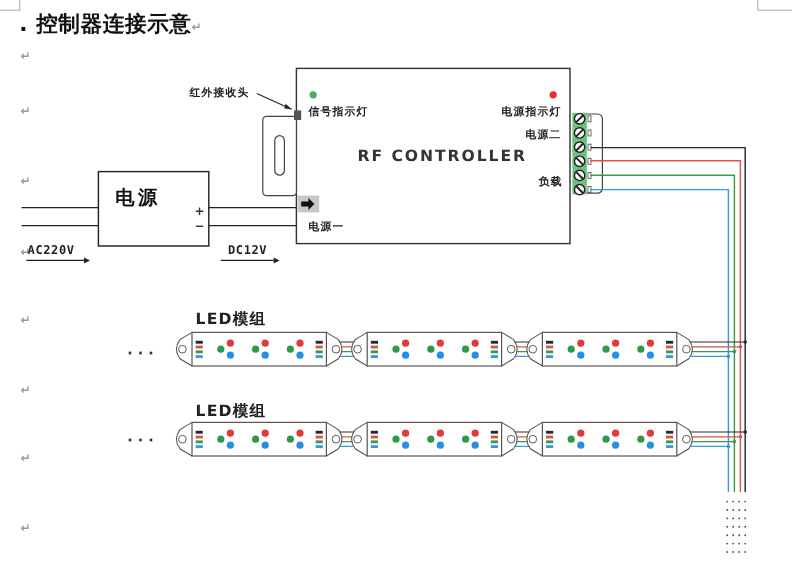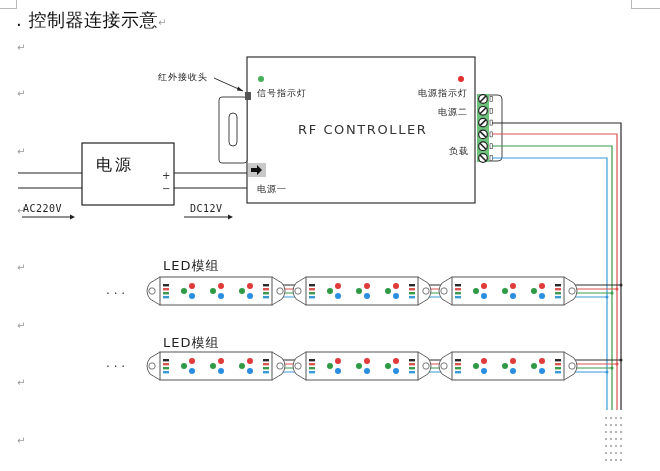--- a/index.html
+++ b/index.html
@@ -1,18 +1,18 @@
 <!DOCTYPE html>
 <html><head>
 <meta charset="utf-8">
 <style>
   html, body { margin: 0; padding: 0; background: #ffffff; }
   body { width: 660px; height: 471px; position: relative; overflow: hidden;
          font-family: "DejaVu Sans", sans-serif; }
-  .page { position: absolute; left: 0; top: 0; width: 560px; height: 471px; }
+  .page { position: absolute; left: 0; top: 0; width: 560px; height: 471px; font-weight: bold; }
   .corner-mark { position: absolute; border-color: #b8b8b8; border-style: solid; width: 16px; height: 10px; }
   .corner-tl { left: 0; top: -2px; border-width: 0 1px 1px 0; }
   .corner-tr { left: 631px; top: -2px; border-width: 0 0 1px 1px; width: 29px; }
   .title { position: absolute; left: 16px; top: 8px; font-size: 18px; color: #111;
            font-family: "DejaVu Sans", sans-serif; letter-spacing: 0.5px; }
   .pilcrow { color: #9a9a9a; font-size: 10px; }
   .para-mark { position: absolute; left: 17px; font-size: 10px; color: #9a9a9a; }
   svg text { font-family: "DejaVu Sans", sans-serif; }
   .lbl-mono { font-family: "DejaVu Sans Mono", monospace; font-size: 10px; fill: #222; letter-spacing: 0.5px; }
 </style>

